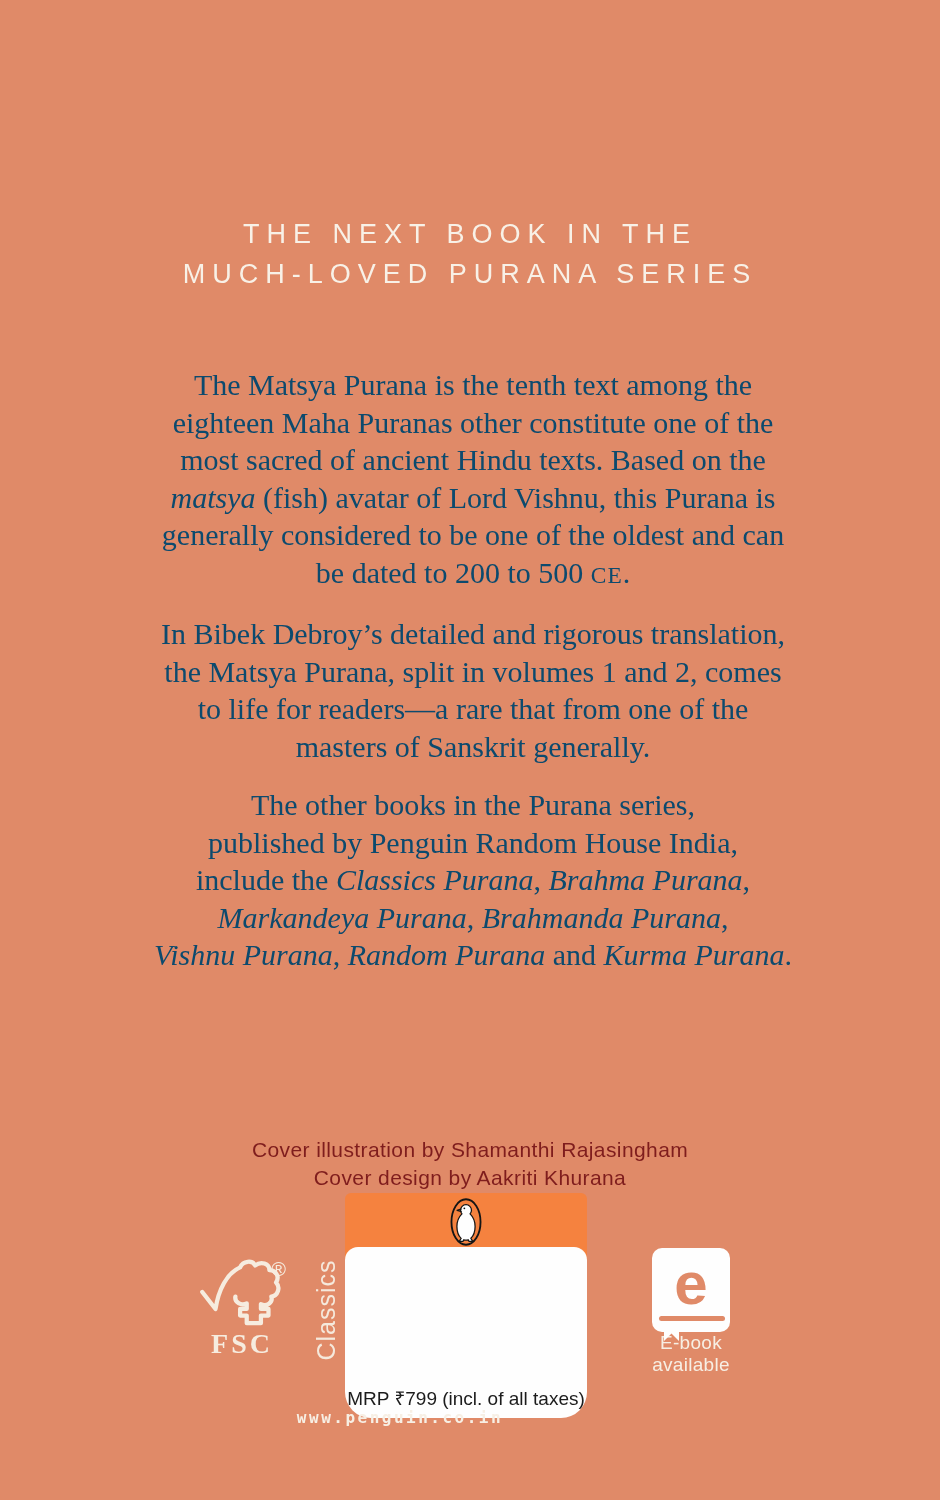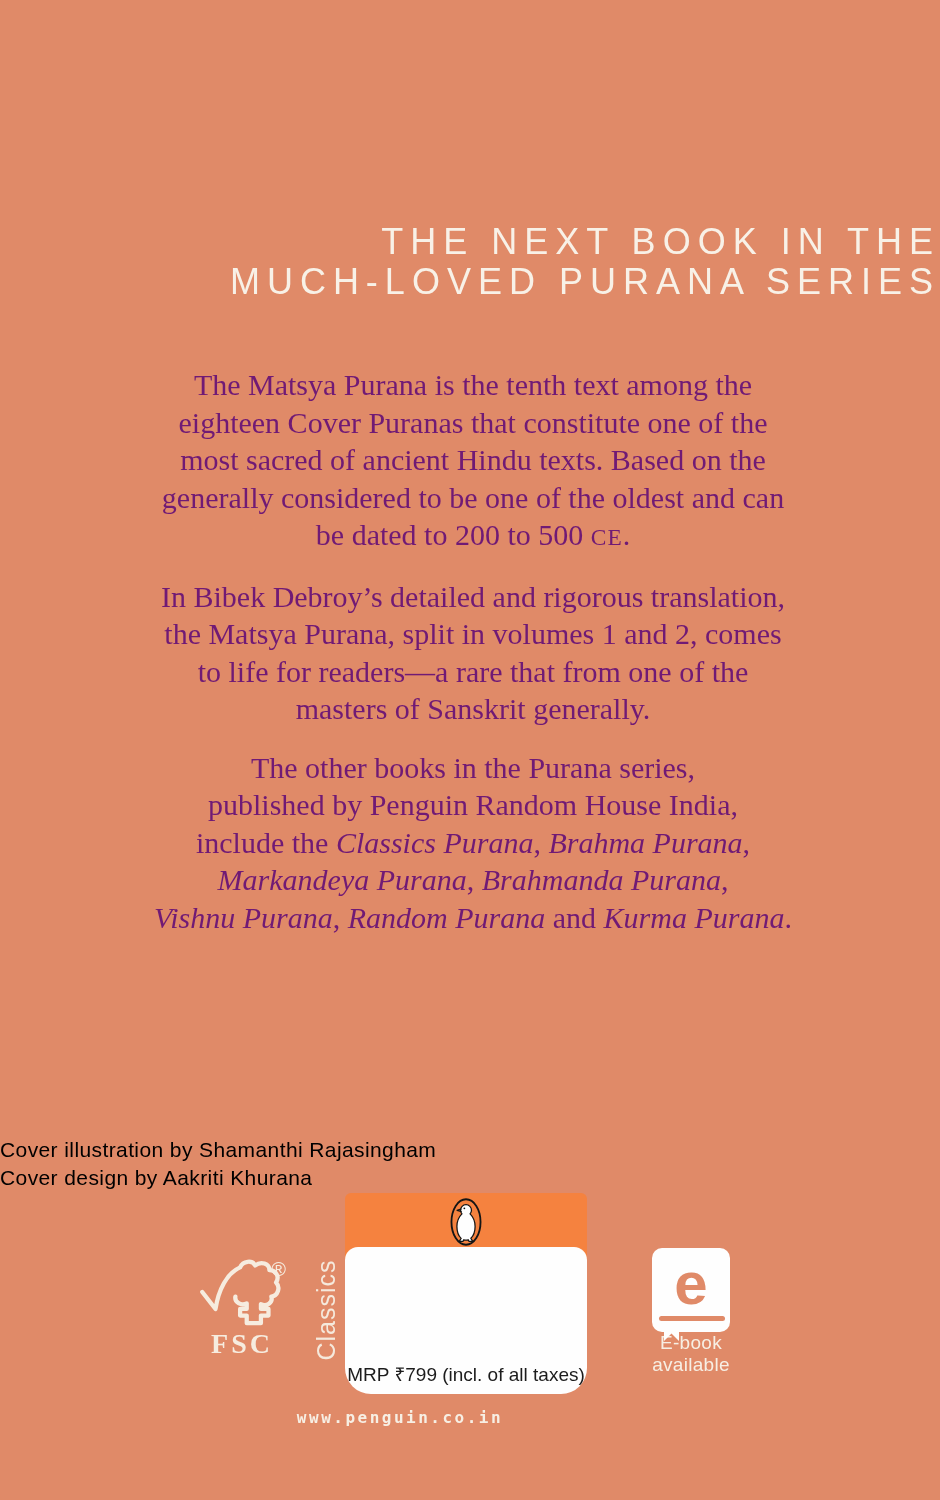--- a/index.html
+++ b/index.html
@@ -3,48 +3,48 @@
 <meta charset="utf-8">
 <style>
   html,body{margin:0;padding:0;background:#555;}
   .cover{
     position:relative;width:940px;height:1500px;margin:0 auto;
     background:#E08A68;overflow:hidden;
     font-family:"Liberation Sans",sans-serif;
   }
   
   .title{
-    position:absolute;top:222px;left:0;width:940px;
-    text-align:right;color:#F8F1E7;
-    font-size:36px;line-height:40px;letter-spacing:7px;font-weight:500;
+    position:absolute;top:214px;left:0;width:940px;
+    text-align:center;color:#F8F1E7;
+    font-size:27px;line-height:40px;letter-spacing:7px;font-weight:500;
   }
   
   .blurb{
     position:absolute;top:366px;left:110px;width:726px;
     font-family:"Liberation Serif","DejaVu Serif",serif;
-    color:#701a75;font-size:30px;line-height:37.5px;text-align:center;
+    color:#0c4a6e;font-size:30px;line-height:37.5px;text-align:center;
   }
   .para{margin:0 0 21px 0;}
   .para .it{font-style:italic;}
   .para .sc{font-size:0.78em;letter-spacing:1px;}
   
   .credits{
-    position:absolute;top:1136px;left:0;width:940px;text-align:left;
-    color:#000000;font-size:21px;line-height:28px;letter-spacing:.4px;
+    position:absolute;top:1136px;left:0;width:940px;text-align:center;
+    color:#7f1d1d;font-size:21px;line-height:28px;letter-spacing:.4px;
   }
   
   .penguin-block{position:absolute;left:345px;top:1193px;width:242px;height:208px;}
   .band{
     position:absolute;left:0;top:0;width:242px;height:66px;
     background:#F5823F;border-radius:6px 6px 0 0;
     display:flex;justify-content:center;align-items:flex-start;
   }
   .band svg{margin-top:3px;}
   .white-box{
-    position:absolute;left:0;top:54px;width:242px;height:147px;
+    position:absolute;left:0;top:54px;width:242px;height:171px;
     background:#FEFEFE;border-radius:13px 13px 26px 26px;
   }
   .mrp{
     position:absolute;bottom:7px;left:0;width:100%;text-align:center;
     color:#1C1C1C;font-size:19px;letter-spacing:0;
   }
   
   .classics-anchor{position:absolute;left:326px;top:1310px;width:0;height:0;}
   .classics{
     display:inline-block;white-space:nowrap;
@@ -84,22 +84,23 @@
 <div class="cover">
 
   <header class="title">
     <div>THE NEXT BOOK IN THE</div>
     <div>MUCH-LOVED PURANA SERIES</div>
   </header>
 
   <section class="blurb">
       <div class="para">
         <div class="line"><span>The Matsya Purana is the tenth text among the</span></div>
-        <div class="line"><span>eighteen Cover Puranas that constitute one of the</span></div>
+        <div class="line"><span>eighteen Maha Puranas other constitute one of the</span></div>
         <div class="line"><span>most sacred of ancient Hindu texts. Based on the</span></div>
+        <div class="line"><span class="it">matsya</span><span> (fish) avatar of Lord Vishnu, this Purana is</span></div>
         <div class="line"><span>generally considered to be one of the oldest and can</span></div>
         <div class="line"><span>be dated to 200 to 500 </span><span class="sc">CE</span><span>.</span></div>
       </div>
       <div class="para">
         <div class="line"><span>In Bibek Debroy’s detailed and rigorous translation,</span></div>
         <div class="line"><span>the Matsya Purana, split in volumes 1 and 2, comes</span></div>
         <div class="line"><span>to life for readers—a rare that from one of the</span></div>
         <div class="line"><span>masters of Sanskrit generally.</span></div>
       </div>
       <div class="para">

